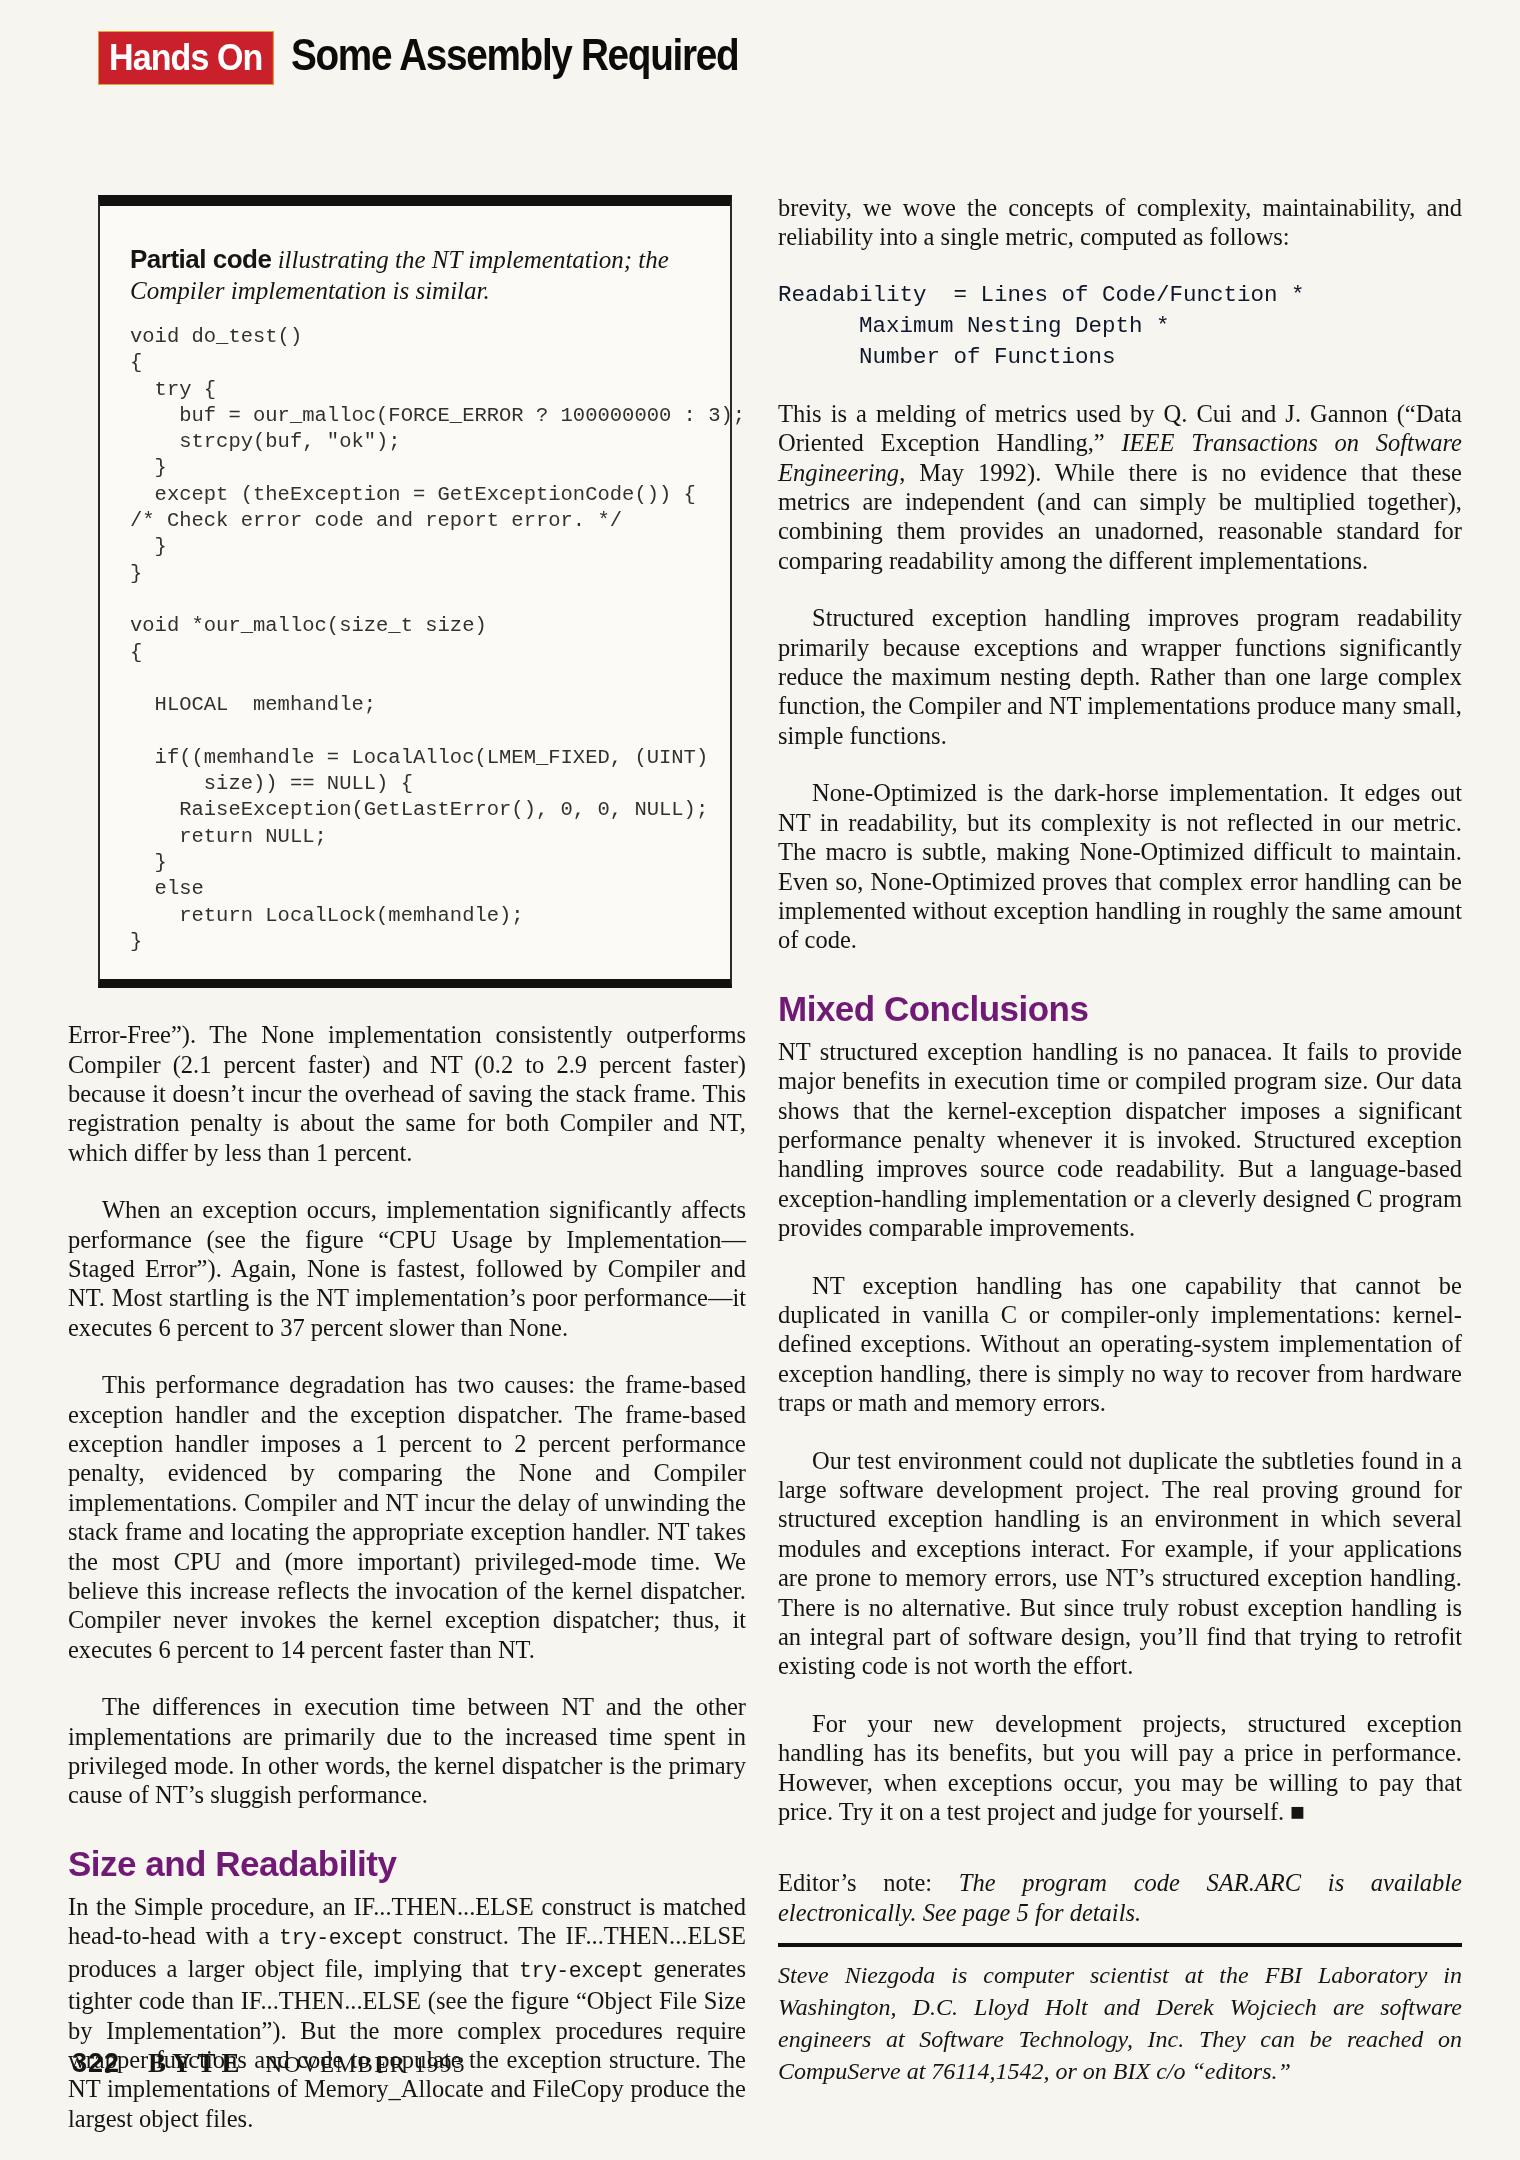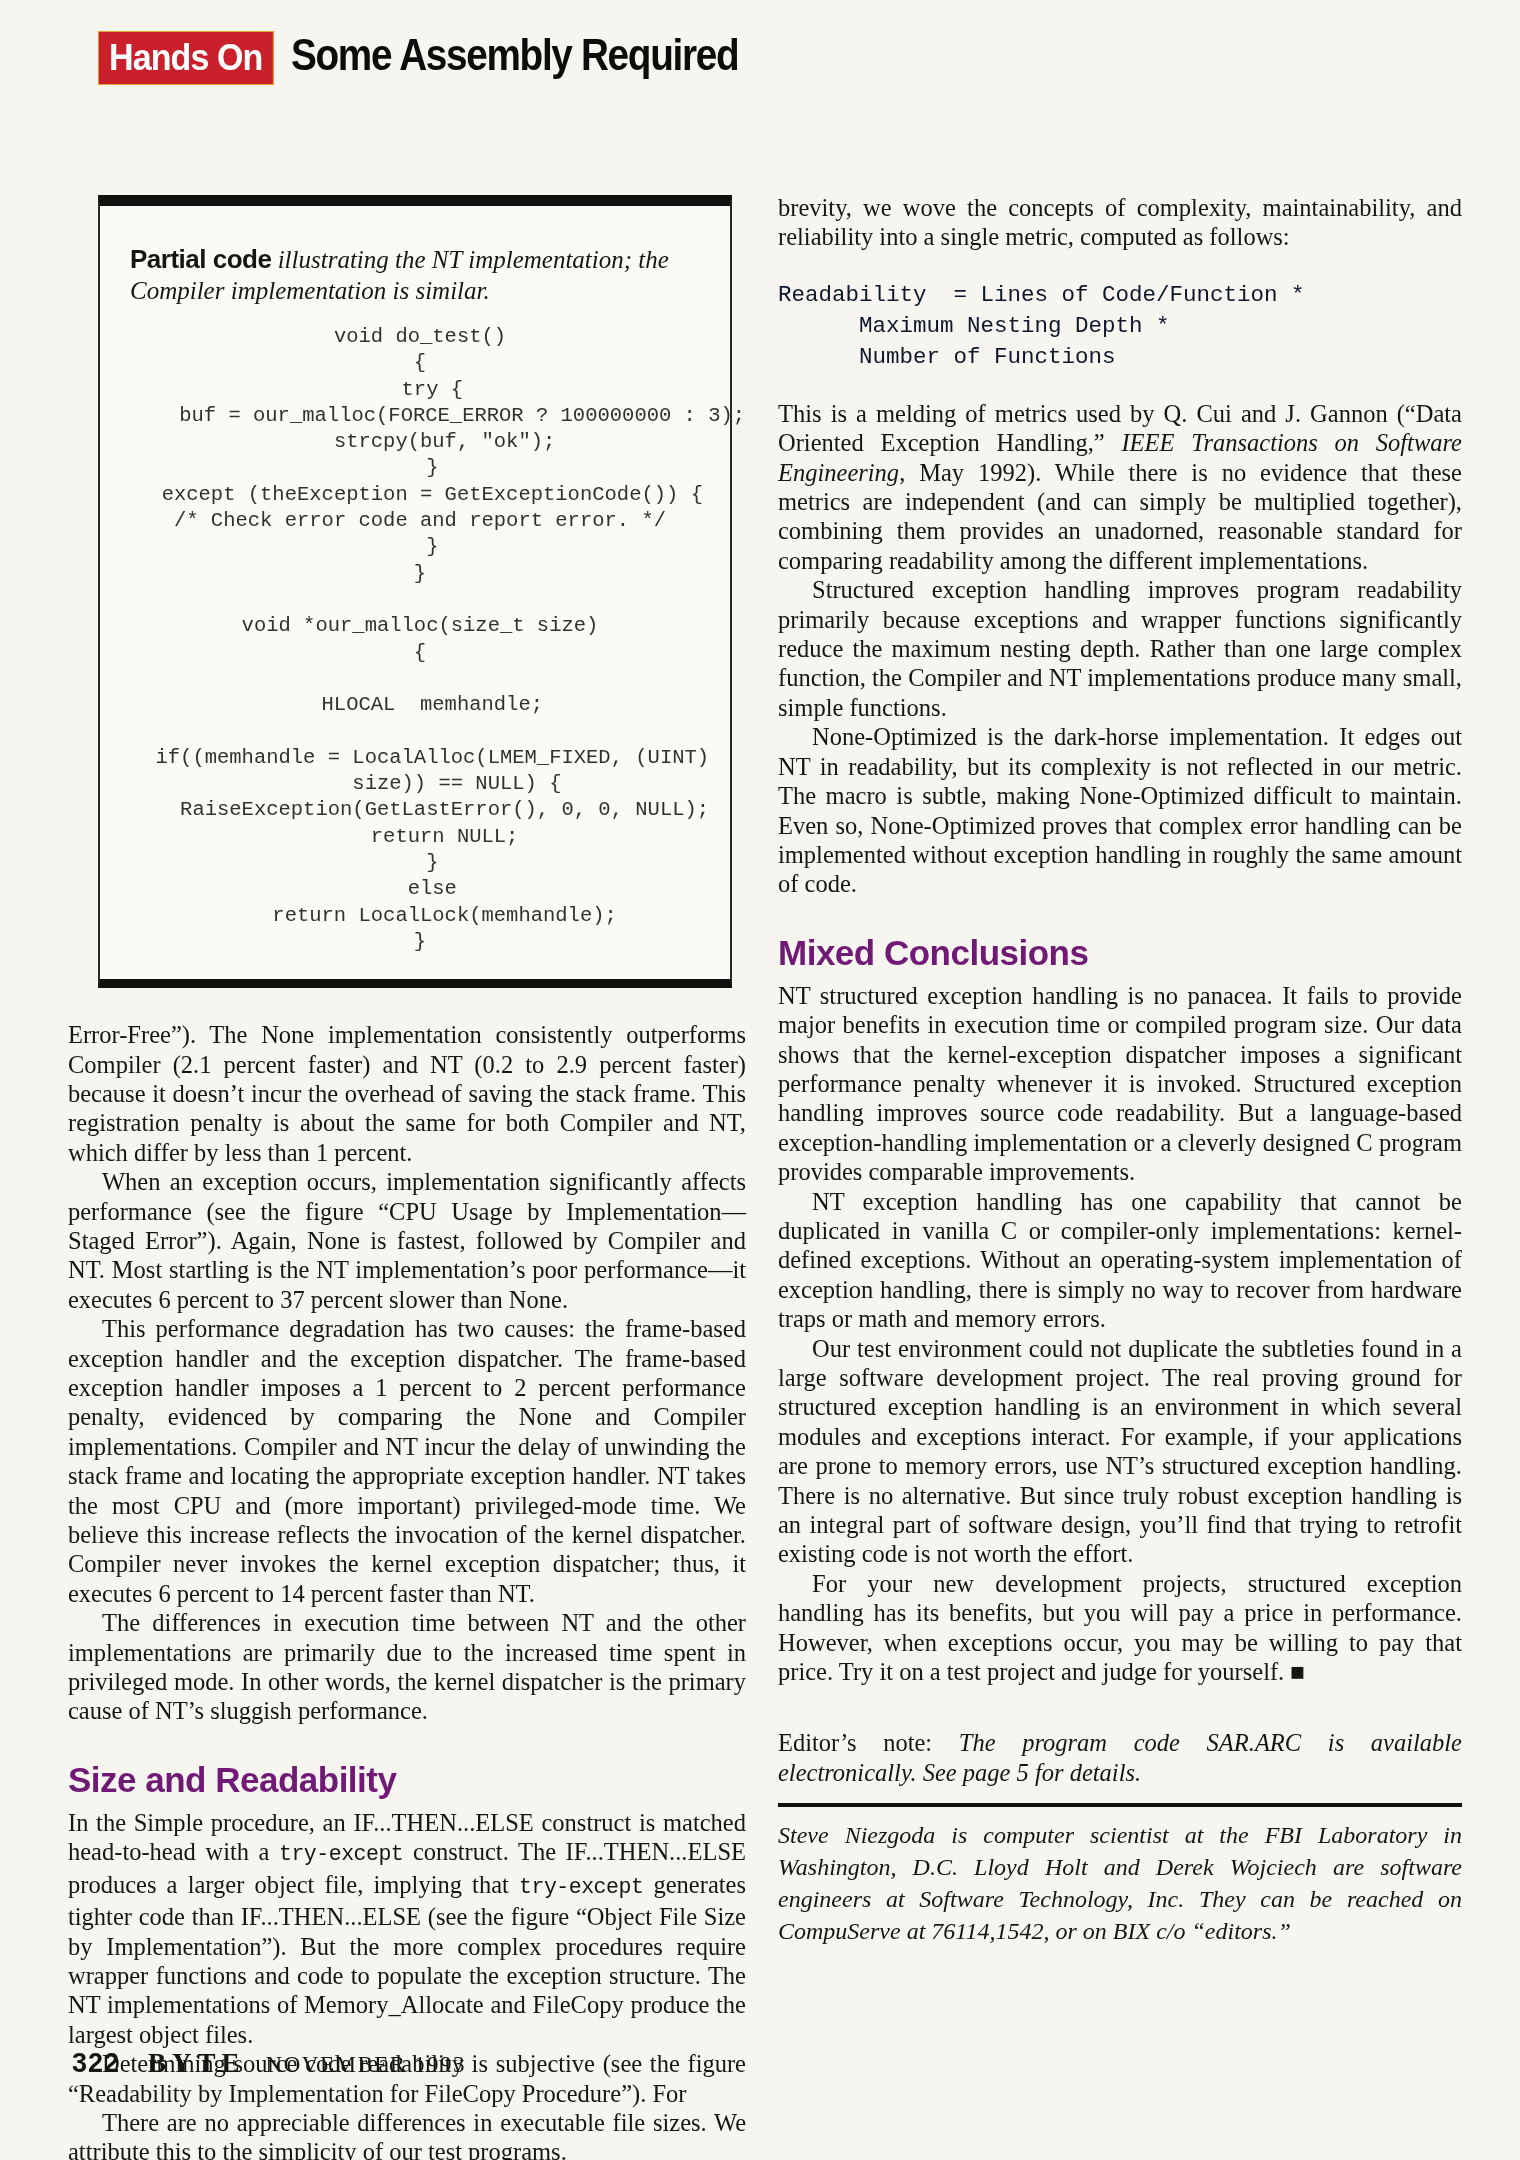--- a/index.html
+++ b/index.html
@@ -24,21 +24,21 @@
     display:inline-block;margin-left:2px;
     font-family:"Liberation Sans", sans-serif;font-weight:bold;
     font-size:44px;letter-spacing:-1.5px;color:#0d0c0a;
     transform:scaleX(.88);transform-origin:left center;
   }
   
   .col{position:absolute;top:195px;text-align:justify;}
   .col-left{left:68px;width:678px;}
   .col-right{left:778px;width:684px;top:193px;}
   .body-para{margin:0;font-size:24.5px;line-height:29.4px;}
-  .body-para.ind{text-indent:34px;}
+  .body-para.ind{text-indent:34px;margin-top:28px;}
   .it{font-style:italic;}
   .mono-inline{font-family:"Liberation Mono","DejaVu Sans Mono",monospace;font-size:.88em;letter-spacing:-.5px;}
   .subhead{
     font-family:"Liberation Sans", sans-serif;font-weight:bold;
     font-size:35px;letter-spacing:-.5px;color:#701a75;
     margin:34px 0 8px 0;text-align:left;
   }
   .formula{
     font-family:"Liberation Mono","DejaVu Sans Mono",monospace;
     font-size:22.5px;line-height:31px;color:#0f172a;
@@ -60,21 +60,21 @@
   }
   .fig-caption{font-size:25px;line-height:31px;margin:0 0 18px 0;}
   .fig-caption .cap-lead{
     font-family:"Liberation Sans", sans-serif;font-weight:bold;
     font-size:26px;letter-spacing:-.5px;font-style:normal;
   }
   .fig-caption .cap-rest{font-style:italic;}
   .code-listing{
     font-family:"Liberation Mono","DejaVu Sans Mono",monospace;
     font-size:20.5px;line-height:26.3px;color:#323130;
-    margin:0;white-space:pre;text-align:center;
+    margin:0;white-space:pre;
   }
   
   .footer{position:absolute;left:72px;top:2048px;white-space:nowrap;}
   .pg-num{font-family:"Liberation Sans", sans-serif;font-weight:bold;font-size:27px;letter-spacing:1px;}
   .mag{font-family:"Liberation Serif", serif;font-weight:bold;font-size:27px;letter-spacing:6px;margin-left:28px;}
   .issue{font-size:23px;letter-spacing:1.5px;margin-left:20px;}
 </style>
 </head>
 <body>
 

